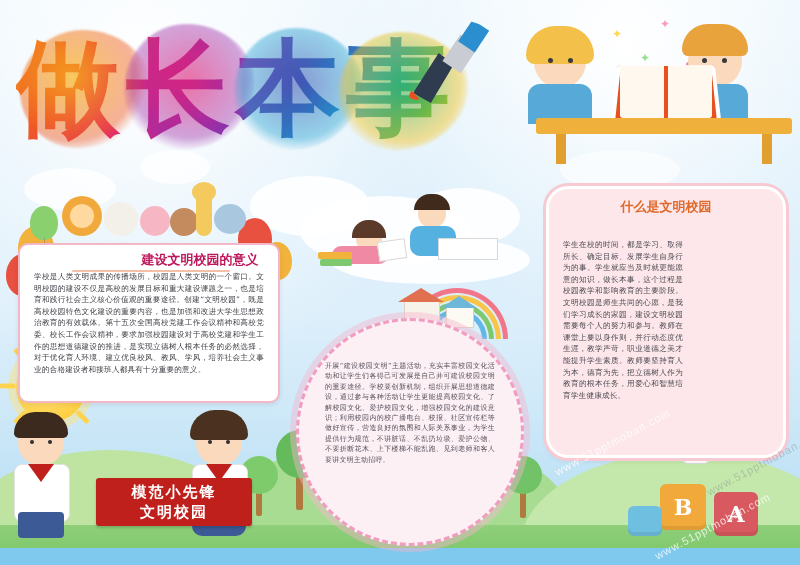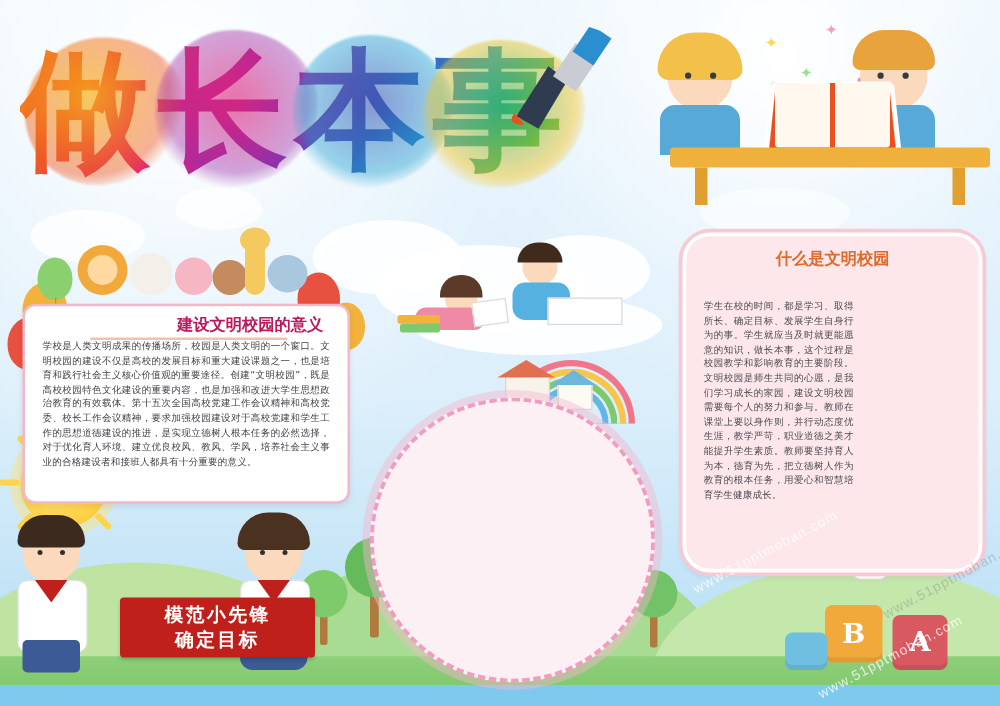--- a/index.html
+++ b/index.html
@@ -408,20 +408,21 @@
   <div class="fig round" style="left:680px;top:412px;width:30px;height:26px;background:#ffffff;border:1px solid #d9d9d9;"></div>
   <div class="fig" style="left:682px;top:436px;width:26px;height:26px;background:#ffffff;border:1px solid #d9d9d9;border-radius:6px;"></div>
 
   <div class="panel" id="panel-left">
     <div class="panel-title">建设文明校园的意义</div>
     <div class="title-rule"></div>
     <div class="panel-body">学校是人类文明成果的传播场所，校园是人类文明的一个窗口。文明校园的建设不仅是高校的发展目标和重大建设课题之一，也是培育和践行社会主义核心价值观的重要途径。创建“文明校园”，既是高校校园特色文化建设的重要内容，也是加强和改进大学生思想政治教育的有效载体。第十五次全国高校党建工作会议精神和高校党委、校长工作会议精神，要求加强校园建设对于高校党建和学生工作的思想道德建设的推进，是实现立德树人根本任务的必然选择，对于优化育人环境、建立优良校风、教风、学风，培养社会主义事业的合格建设者和接班人都具有十分重要的意义。</div>
   </div>
 
   <div class="panel" id="panel-middle">
+    <div class="panel-body">开展“建设校园文明”主题活动，充实丰富校园文化活动和让学生们各得己可发展是自己并可建设校园文明的重要途径。学校要创新机制，组织开展思想道德建设，通过参与各种活动让学生更能提高校园文化、了解校园文化、爱护校园文化，增强校园文化的建设意识；利用校园内的校广播电台、校报、社区宣传栏等做好宣传，营造良好的氛围和人际关系事业，为学生提供行为规范，不讲脏话、不乱扔垃圾、爱护公物、不要折断花木、上下楼梯不能乱跑、见到老师和客人要讲文明主动招呼。</div>
   </div>
 
   <div class="panel" id="panel-right">
     <div class="panel-title">什么是文明校园</div>
     <div class="panel-body">学生在校的时间，都是学习、取得所长、确定目标、发展学生自身行为的事。学生就应当及时就更能愿意的知识，做长本事，这个过程是校园教学和影响教育的主要阶段。文明校园是师生共同的心愿，是我们学习成长的家园，建设文明校园需要每个人的努力和参与。教师在课堂上要以身作则，并行动态度优生涯，教学严苛，职业道德之美才能提升学生素质。教师要坚持育人为本，德育为先，把立德树人作为教育的根本任务，用爱心和智慧培育学生健康成长。</div>
   </div>
 
   <div class="fig round" style="left:18px;top:420px;width:46px;height:46px;background:#fbd9bc;"></div>
   <div class="fig" style="left:14px;top:412px;width:54px;height:26px;background:#3c2a1e;border-radius:26px 26px 6px 6px;"></div>
   <div class="dot" style="left:30px;top:440px;width:4px;height:4px;background:#2f2f2f;"></div>
@@ -433,21 +434,21 @@
   <div class="fig round" style="left:196px;top:420px;width:46px;height:46px;background:#fbd9bc;"></div>
   <div class="fig" style="left:190px;top:410px;width:58px;height:30px;background:#4a3120;border-radius:28px 28px 6px 6px;"></div>
   <div class="dot" style="left:208px;top:440px;width:4px;height:4px;background:#2f2f2f;"></div>
   <div class="dot" style="left:226px;top:440px;width:4px;height:4px;background:#2f2f2f;"></div>
   <div class="fig" style="left:192px;top:464px;width:54px;height:56px;background:#ffffff;border:1px solid #e3e3e3;border-radius:8px;"></div>
   <div class="fig" style="left:206px;top:464px;width:26px;height:18px;background:#c0201c;clip-path:polygon(0 0,100% 0,50% 100%);"></div>
   <div class="fig" style="left:192px;top:512px;width:54px;height:24px;background:#3c5a96;border-radius:0 0 10px 10px;"></div>
 
   <div class="slogan" id="slogan-2">
     <span>模范小先锋</span>
-    <span>确定目标</span>
+    <span>文明校园</span>
   </div>
 
   <div class="block" style="left:660px;top:484px;width:46px;height:46px;background:#f2a93b;">B</div>
   <div class="block" style="left:714px;top:492px;width:44px;height:44px;background:#d85a60;">A</div>
   <div class="block" style="left:628px;top:506px;width:34px;height:30px;background:#6fbfe0;"></div>
 
   <div class="watermark" style="left:548px;top:436px;">www.51pptmoban.com</div>
   <div class="watermark dark" style="left:700px;top:456px;">www.51pptmoban.com</div>
   <div class="watermark" style="left:648px;top:520px;">www.51pptmoban.com</div>
 

